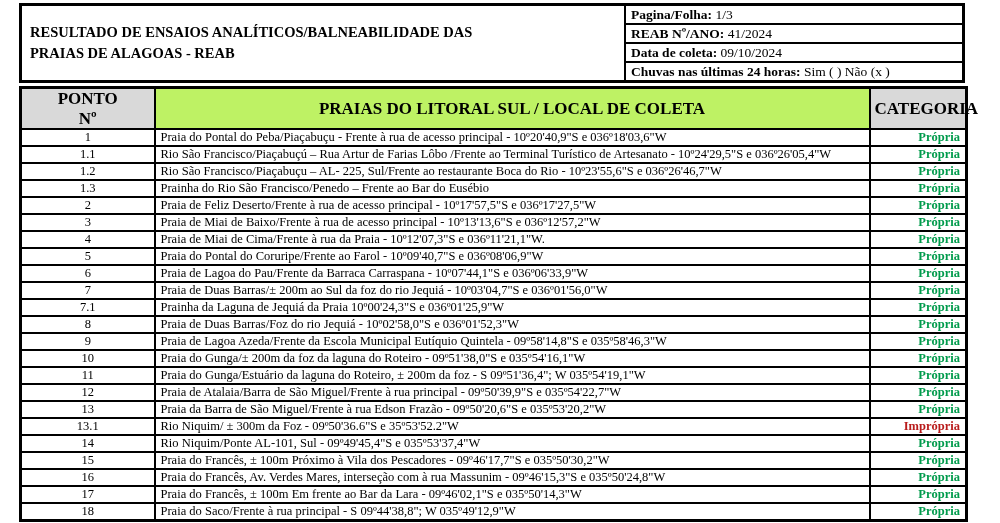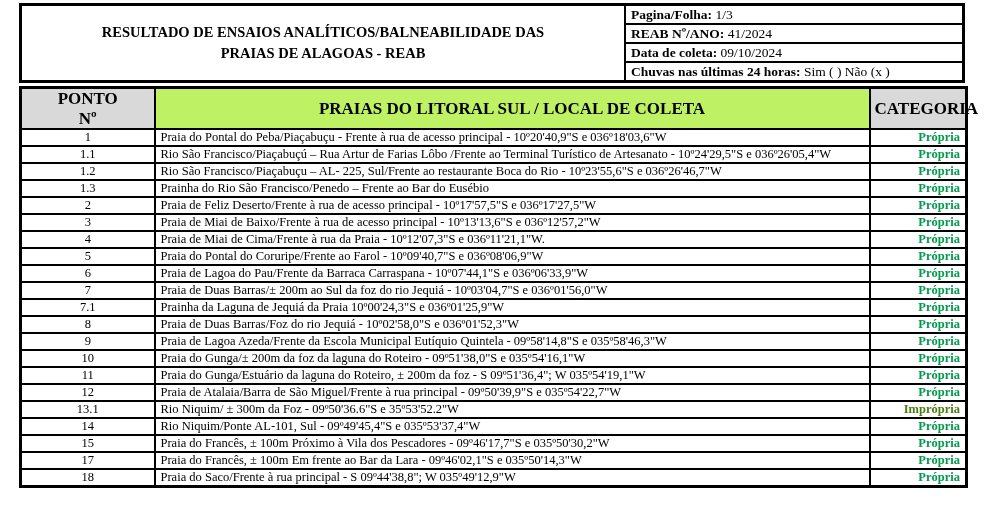--- a/index.html
+++ b/index.html
@@ -7,21 +7,21 @@
     width:1000px;height:523px;overflow:hidden;background:#fff;
     font-family:"Liberation Serif","DejaVu Serif",serif;color:#000;
   }
   .page{padding:3px 0 0 19px;width:946px;}
 
   
   table{border-collapse:collapse;table-layout:fixed;}
   .header-table{width:946px;border:3px solid #000;}
   .header-table td{border:2px solid #000;vertical-align:middle;}
   .title-cell{
-    width:586px;text-align:center;font-weight:bold;font-size:14.5px;
+    width:586px;text-align:left;font-weight:bold;font-size:14.5px;
     line-height:1.45;padding:2px 8px;
   }
   .info-cell{font-size:13.5px;padding:0 5px;height:17px;white-space:nowrap;}
   .info-cell .lbl{font-weight:bold;}
 
   
   .main-table{width:946px;border:3px solid #000;margin-top:3px;}
   .main-table th{
     border:2px solid #000;background:#d9d9d9;font-size:17px;font-weight:bold;
     text-align:center;height:29px;line-height:1.15;padding:0 4px;
@@ -166,35 +166,45 @@
           <td class="ponto">11</td>
           <td class="local">Praia do Gunga/Estuário da laguna do Roteiro, ± 200m da foz - S 09º51'36,4"; W 035º54'19,1"W</td>
           <td class="categoria" style="color: rgb(0, 155, 76);">Própria</td>
         </tr>
         <tr>
           <td class="ponto">12</td>
           <td class="local">Praia de Atalaia/Barra de São Miguel/Frente à rua principal - 09º50'39,9"S e 035º54'22,7"W</td>
           <td class="categoria" style="color: rgb(0, 155, 76);">Própria</td>
         </tr>
         <tr>
+          <td class="ponto">13</td>
+          <td class="local">Praia da Barra de São Miguel/Frente à rua Edson Frazão - 09º50'20,6"S e 035º53'20,2"W</td>
+          <td class="categoria" style="color: rgb(0, 155, 76);">Própria</td>
+        </tr>
+        <tr>
           <td class="ponto">13.1</td>
           <td class="local">Rio Niquim/ ± 300m da Foz - 09º50'36.6"S e 35º53'52.2"W</td>
-          <td class="categoria" style="color: #4d7c0f;">Imprópria</td>
+          <td class="categoria" style="color: #b91c1c;">Imprópria</td>
         </tr>
         <tr>
           <td class="ponto">14</td>
           <td class="local">Rio Niquim/Ponte AL-101, Sul - 09º49'45,4"S e 035º53'37,4"W</td>
           <td class="categoria" style="color: rgb(0, 155, 76);">Própria</td>
         </tr>
         <tr>
           <td class="ponto">15</td>
           <td class="local">Praia do Francês, ± 100m Próximo à Vila dos Pescadores - 09º46'17,7"S e 035º50'30,2"W</td>
           <td class="categoria" style="color: rgb(0, 155, 76);">Própria</td>
         </tr>
         <tr>
+          <td class="ponto">16</td>
+          <td class="local">Praia do Francês, Av. Verdes Mares, interseção com à rua Massunim - 09º46'15,3"S e 035º50'24,8"W</td>
+          <td class="categoria" style="color: rgb(0, 155, 76);">Própria</td>
+        </tr>
+        <tr>
           <td class="ponto">17</td>
           <td class="local">Praia do Francês, ± 100m Em frente ao Bar da Lara - 09º46'02,1"S e 035º50'14,3"W</td>
           <td class="categoria" style="color: rgb(0, 155, 76);">Própria</td>
         </tr>
         <tr>
           <td class="ponto">18</td>
           <td class="local">Praia do Saco/Frente à rua principal - S 09º44'38,8"; W 035º49'12,9"W</td>
           <td class="categoria" style="color: rgb(0, 155, 76);">Própria</td>
         </tr>
       </tbody>

